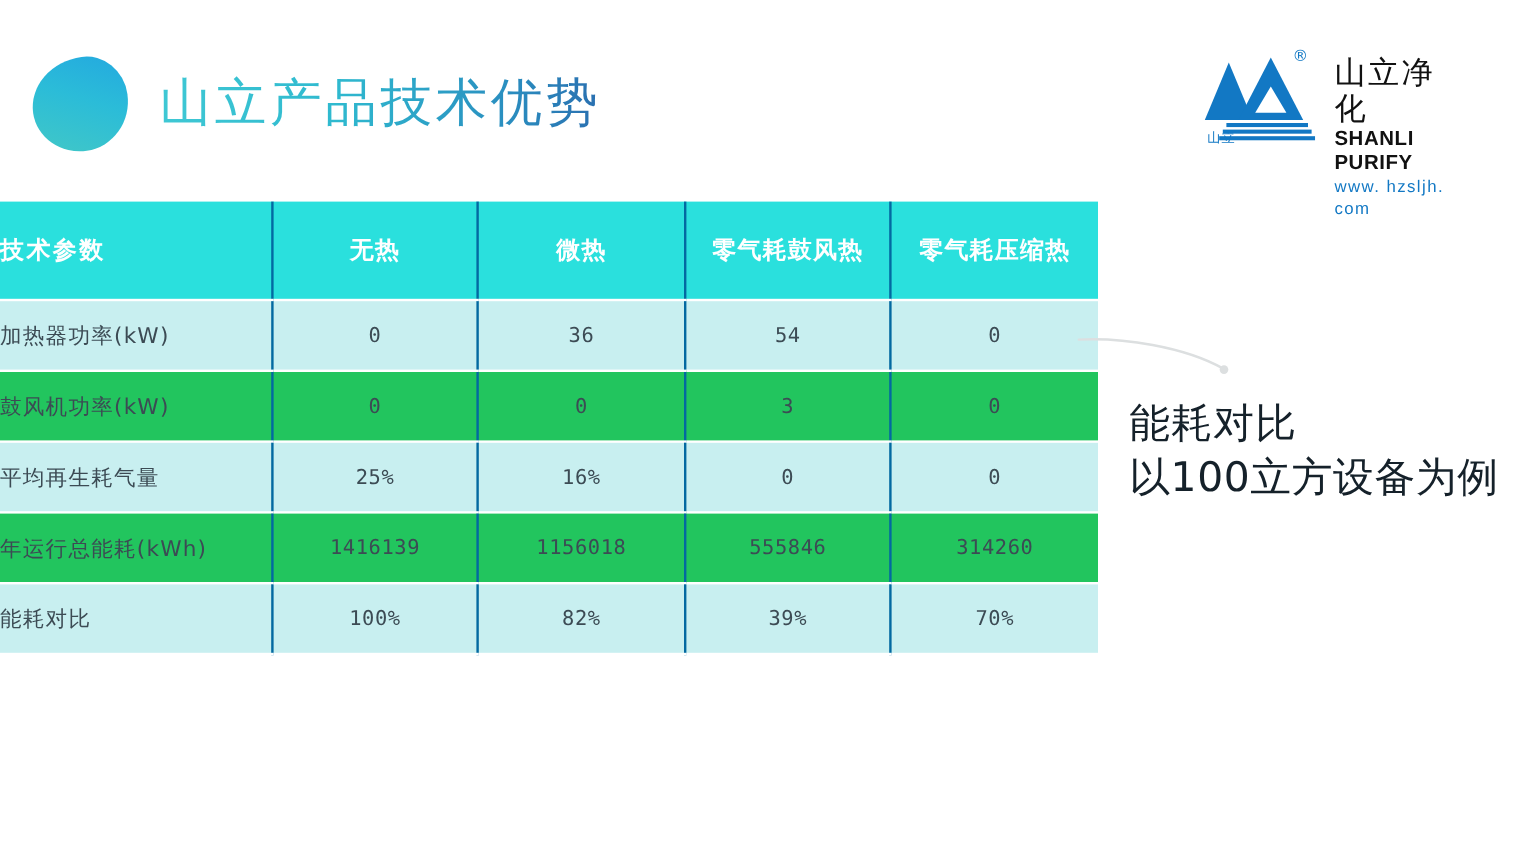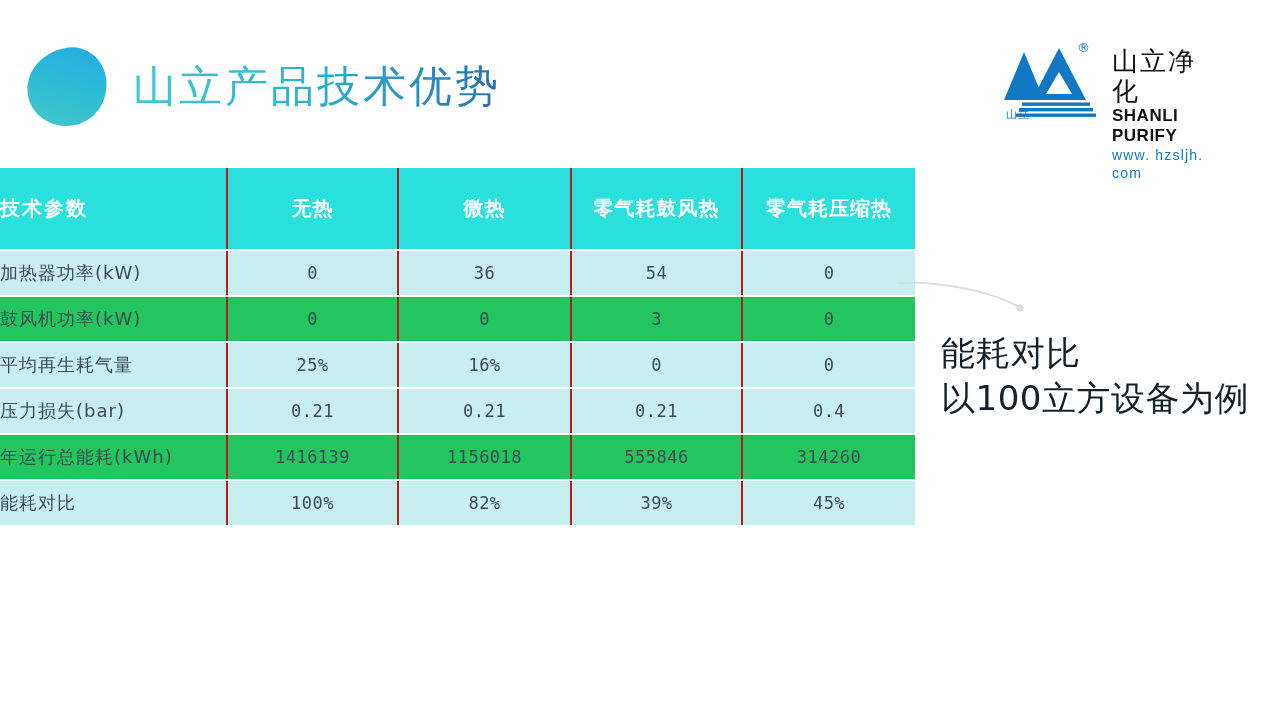--- a/index.html
+++ b/index.html
@@ -84,21 +84,21 @@
   
   #spec-table {
     position: absolute;
     left: 0px;
     top: 168px;
     width: 913px;
     border-collapse: collapse;
     table-layout: fixed;
   }
   #spec-table th, #spec-table td {
-    border-right: 2px solid #b91c1c;
+    border-right: 2px solid #0369a1;
     border-bottom: 2px solid #ffffff;
   }
   #spec-table th:last-child, #spec-table td:last-child { border-right: none; }
 
   #spec-table thead th {
     height: 82px;
     background: #2ae0dd;
     color: #ffffff;
     font-size: 20px;
     font-weight: 700;
@@ -106,21 +106,21 @@
     font-family: "DejaVu Sans", "Liberation Sans", sans-serif;
     text-align: center;
     vertical-align: middle;
   }
   #spec-table thead th.col-param {
     text-align: left;
     padding-left: 0px;
     letter-spacing: 2px;
   }
 
-  #spec-table tbody tr { height: 46px; margin-top: 16px; }
+  #spec-table tbody tr { height: 59px; margin-top: 16px; }
   #spec-table tbody tr.band-a td { background: #c8eff0; }
   #spec-table tbody tr.band-b td { background: #22c55e; }
 
   #spec-table tbody td {
     color: #3c4b54;
     font-size: 17px;
     text-align: center;
     vertical-align: middle;
     font-family: "DejaVu Sans Mono", "Liberation Mono", monospace;
     letter-spacing: 0.5px;
@@ -220,40 +220,33 @@
         <td>3</td>
         <td>0</td>
       </tr>
       <tr class="band-a">
         <td class="row-label">平均再生耗气量</td>
         <td>25%</td>
         <td>16%</td>
         <td>0</td>
         <td>0</td>
       </tr>
-      <tr class="band-a">
-        <td class="row-label">压力损失(bar)</td>
-        <td>0.21</td>
-        <td>0.21</td>
-        <td>0.21</td>
-        <td>0.4</td>
-      </tr>
       <tr class="band-b">
         <td class="row-label">年运行总能耗(kWh)</td>
         <td>1416139</td>
         <td>1156018</td>
         <td>555846</td>
         <td>314260</td>
       </tr>
       <tr class="band-a">
         <td class="row-label">能耗对比</td>
         <td>100%</td>
         <td>82%</td>
         <td>39%</td>
-        <td>45%</td>
+        <td>70%</td>
       </tr>
     </tbody>
   </table>
 
   <svg id="annotation-arrow" viewBox="0 0 145 55">
     <path d="M4,8 C40,6 92,14 124,32" stroke="#dcdfe0" stroke-width="2" fill="none" stroke-linecap="round"></path>
     <circle cx="125" cy="33" r="3.6" fill="#dcdfe0"></circle>
   </svg>
 
   <div id="annotation-text">

